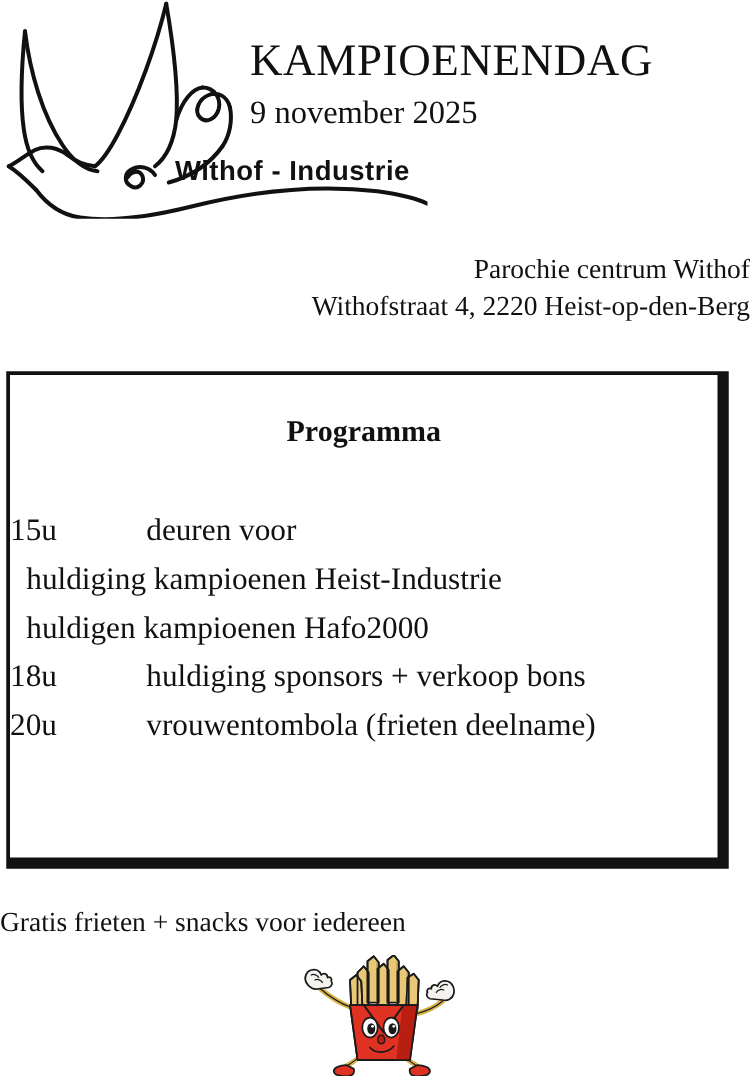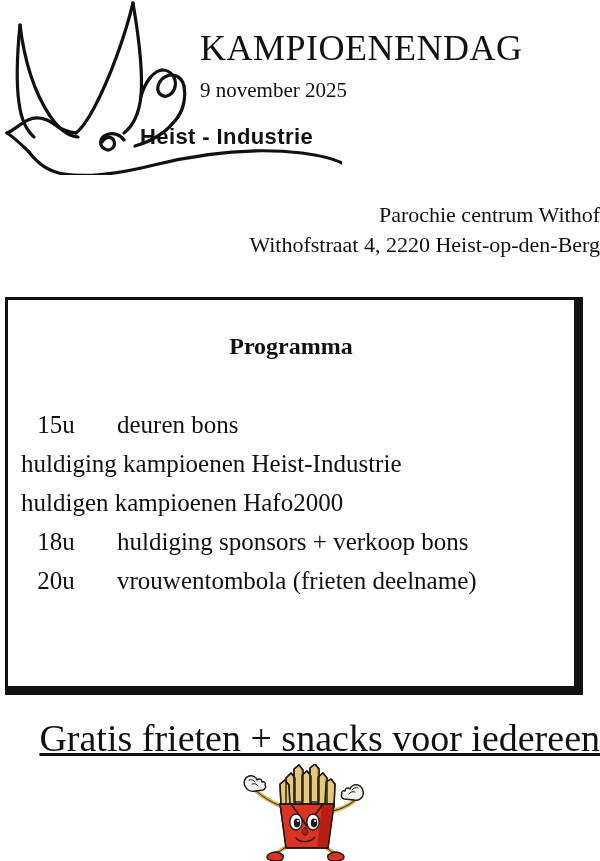--- a/index.html
+++ b/index.html
@@ -38,21 +38,21 @@
     top: 26px;
     width: 360px;
   }
   #event-title {
     font-size: 36px;
     line-height: 44px;
     letter-spacing: 0.5px;
     white-space: nowrap;
   }
   #event-date {
-    font-size: 21px;
+    font-size: 26px;
     line-height: 40px;
     white-space: nowrap;
   }
 
   
   #venue-block {
     position: absolute;
     left: 0;
     top: 200px;
     width: 600px;
@@ -99,43 +99,42 @@
     width: 100%;
   }
   .programme-row {
     display: flex;
     align-items: baseline;
     line-height: 39px;
   }
   .programme-time {
     width: 96px;
     min-width: 96px;
-    text-align: center;
+    text-align: left;
     font-size: 25px;
     white-space: nowrap;
   }
   .programme-desc {
     padding-left: 13px;
     font-size: 25px;
     white-space: nowrap;
   }
 
   
   #footer-block {
     position: absolute;
     left: 0;
     top: 718px;
     width: 600px;
   }
   #footer-tagline {
-    text-align: right;
-    font-size: 38px;
+    text-align: left;
+    font-size: 22px;
     line-height: 40px;
     white-space: nowrap;
-    text-decoration: underline;
   }
   #fries-mascot {
     position: absolute;
     left: 236px;
     top: 46px;
     width: 128px;
     height: 97px;
   }
 </style>
 </head>
@@ -172,35 +171,35 @@
       </svg>
     </div>
 
     <div id="title-group">
       <div id="event-title">KAMPIOENENDAG</div>
       <div id="event-date">9 november 2025</div>
     </div>
 
     <div style="position:absolute;left:140px;top:124px;width:200px;
                 font-family:'Liberation Sans','DejaVu Sans',sans-serif;
-                font-size:22px;font-weight:bold;letter-spacing:0.4px;color:#111;">Heist - Industrie</div>
+                font-size:22px;font-weight:bold;letter-spacing:0.4px;color:#111;">Withof - Industrie</div>
   </div>
 
   <div id="venue-block">
     <div id="venue-name">Parochie centrum Withof</div>
     <div id="venue-address">Withofstraat 4, 2220 Heist-op-den-Berg</div>
   </div>
 
   <div id="programme-box">
     <div id="programme-heading">Programma</div>
 
     <div id="programme-list">
       <div class="programme-row">
         <span class="programme-time">15u</span>
-        <span class="programme-desc">deuren bons</span>
+        <span class="programme-desc">deuren voor</span>
       </div>
       <div class="programme-row">
         <span class="programme-desc">huldiging kampioenen Heist-Industrie</span>
       </div>
       <div class="programme-row">
         <span class="programme-desc">huldigen kampioenen Hafo2000</span>
       </div>
       <div class="programme-row">
         <span class="programme-time">18u</span>
         <span class="programme-desc">huldiging sponsors + verkoop bons</span>

